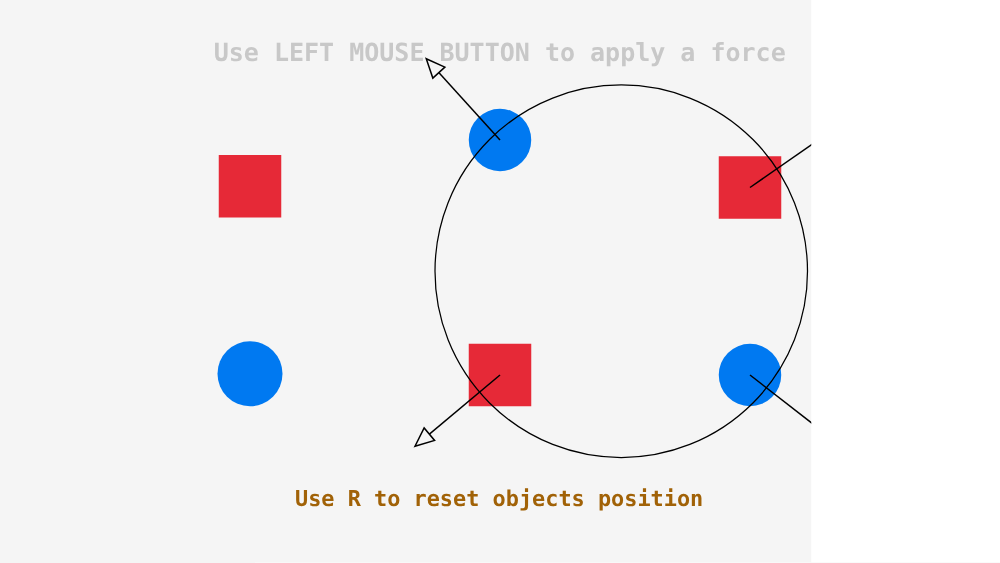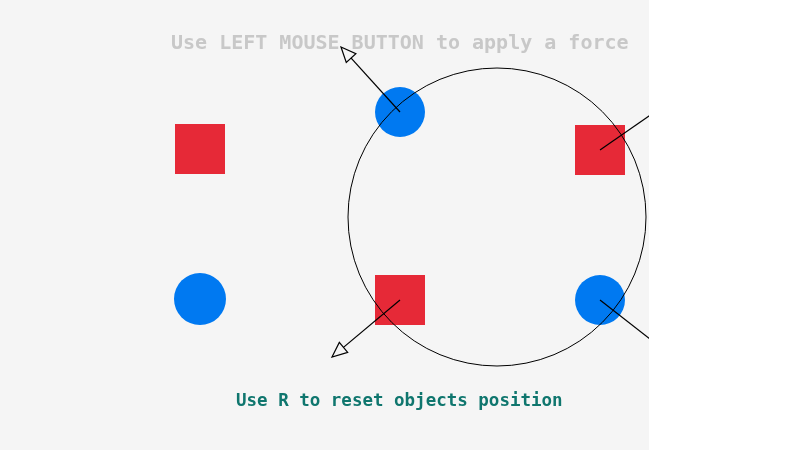--- a/index.html
+++ b/index.html
@@ -35,21 +35,21 @@
     left: 0;
     top: 0;
   }
 </style>
 </head>
 <body>
 
 <div id="stage" style="background: rgb(245, 245, 245);">
   <div id="instruction-top" class="pixel-text" style="color: rgb(200, 200, 200);">Use LEFT MOUSE BUTTON to apply a force</div>
 
-  <div id="instruction-bottom" class="pixel-text" style="color: #0f766e;">Use R to reset objects position</div>
+  <div id="instruction-bottom" class="pixel-text" style="color: #a16207;">Use R to reset objects position</div>
 
   <svg id="scene" width="800" height="450" viewBox="0 0 800 450">
       <rect x="175" y="124" width="50" height="50" fill="#e62937"></rect>
       <rect x="575" y="125" width="50" height="50" fill="#e62937"></rect>
       <rect x="375" y="275" width="50" height="50" fill="#e62937"></rect>
       <circle cx="200" cy="299" r="26" fill="#0079f1"></circle>
       <circle cx="400" cy="112" r="25" fill="#0079f1"></circle>
       <circle cx="600" cy="300" r="25" fill="#0079f1"></circle>
       <circle cx="497" cy="217" r="149" fill="none" stroke="#000000" stroke-width="1"></circle>
       <line x1="400" y1="112" x2="345.03263355669014" y2="51.44273188448915" stroke="#000000" stroke-width="1.2"></line>

